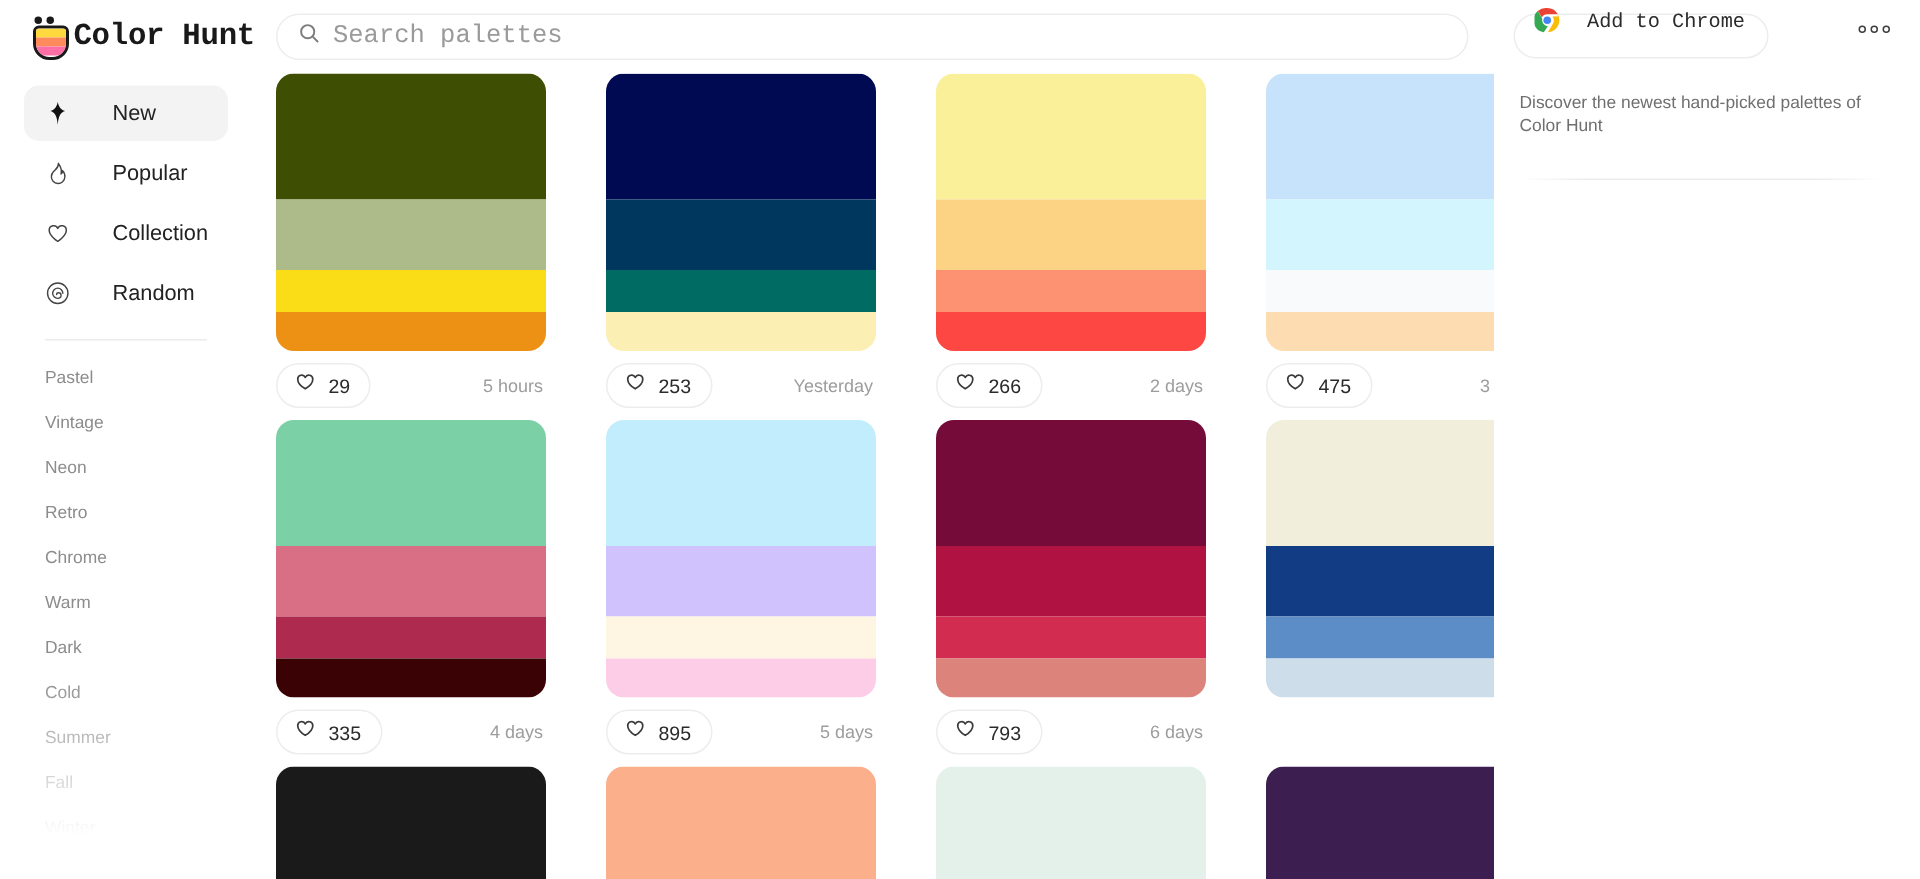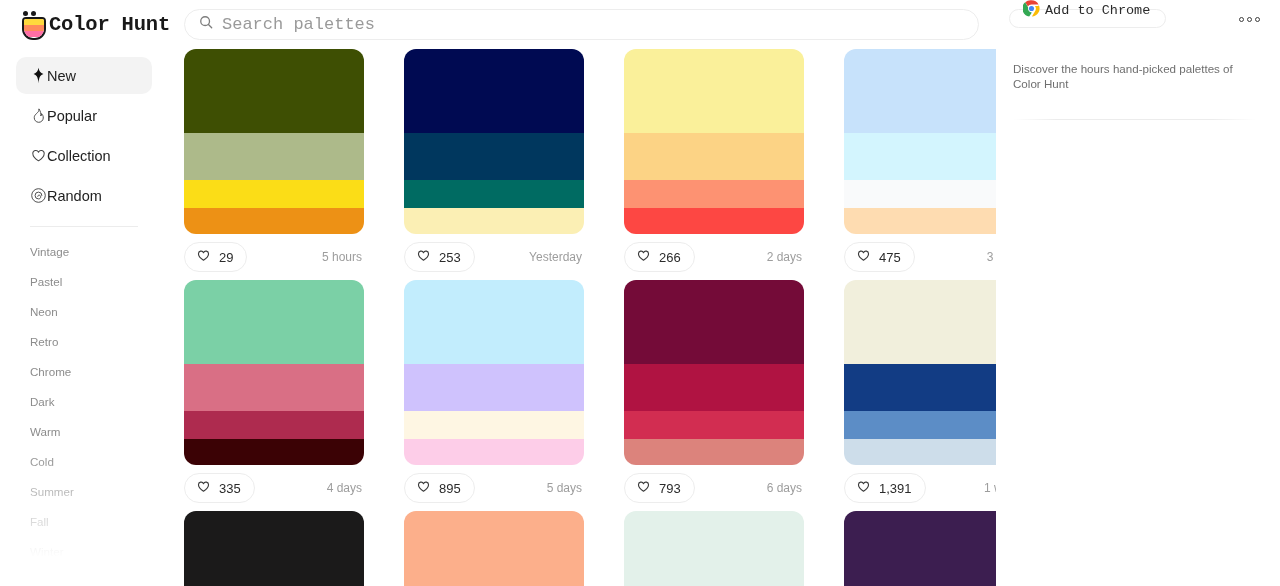--- a/index.html
+++ b/index.html
@@ -35,42 +35,42 @@
   }
 
   .searchbar {
     position: absolute; left: 184px; top: 9px; width: 795px; height: 31px;
     border: 1px solid #ededed; border-radius: 16px; background: #fff;
     display: flex; align-items: center; padding: 0 14px; gap: 9px;
   }
   .search-ph { font-size: 17px; color: #9a9a9a; }
 
   .chrome-btn {
-    position: absolute; left: 1009px; top: 9px; height: 19px;
+    position: absolute; left: 1009px; top: 9px; height: 30px;
     border: 1px solid #ededed; border-radius: 16px; background: #fff;
-    display: flex; align-items: center; gap: 5px; padding: 0 15px 17px 13px;
+    display: flex; align-items: center; gap: 18px; padding: 0 15px 17px 13px;
     cursor: pointer;
   }
   .chrome-btn span { font-size: 13.5px; color: #2b2b2b; white-space: nowrap; }
   .dots-btn {
     position: absolute; right: 20px; top: 17px;
     display: flex; gap: 3px; align-items: center; cursor: pointer;
   }
   .dots-btn i {
     width: 5px; height: 5px; border-radius: 50%;
     border: 1.2px solid #3d3d3d; display: block;
   }
 
   
   .sidebar {
     position: absolute; left: 0; top: 49px; width: 168px; height: 537px;
     padding-top: 8px;
   }
   .nav-item {
-    display: flex; align-items: center; gap: 0;
+    display: flex; align-items: center; gap: 28px;
     height: 37px; margin: 0 16px 3px 16px; padding: 0 14px;
     border-radius: 10px; cursor: pointer; text-align: right;
   }
   .nav-item.active { background: #f3f3f3; }
   .nav-label { font-size: 14.5px; color: #222; }
   .nav-item.active .nav-label { font-weight: 500; }
   .nav-icon { width: 17px; height: 17px; display: flex; align-items: center; justify-content: center; flex: 0 0 17px; }
 
   .side-div {
     height: 1px; background: #ececec; margin: 12px 30px 10px 30px;
@@ -211,27 +211,27 @@
               <circle cx="10" cy="10" r="8" stroke="#444" stroke-width="1.1"></circle>
               <path d="M14 10a4 4 0 1 0-4 4c1.6 0 2.6-1.1 2.6-2.4 0-1.1-.8-2-1.9-2-.9 0-1.6.6-1.6 1.4" stroke="#444" stroke-width="1.1" stroke-linecap="round"></path>
             </svg>
           </span>
           <span class="nav-label">Random</span>
         </div>
       </div>
     <div class="side-div"></div>
     <div class="tags">
       <div id="tag-list">
+          <div class="tag">Pastel</div>
           <div class="tag">Vintage</div>
-          <div class="tag">Pastel</div>
           <div class="tag">Neon</div>
           <div class="tag">Retro</div>
           <div class="tag">Chrome</div>
+          <div class="tag">Warm</div>
           <div class="tag">Dark</div>
-          <div class="tag">Warm</div>
           <div class="tag">Cold</div>
           <div class="tag">Summer</div>
           <div class="tag">Fall</div>
           <div class="tag">Winter</div>
         </div>
       <div class="tags-fade"></div>
     </div>
   </div>
 
   <div class="grid">
@@ -358,29 +358,20 @@
               <div class="timetext">6 days</div>
             </div>
           </div>
           <div class="card">
             <div class="swatches">
               <i style="background:#F1EFDC"></i>
               <i style="background:#123C84"></i>
               <i style="background:#5C8DC6"></i>
               <i style="background:#CDDDEA"></i>
             </div>
-            <div class="cardfoot">
-              <div class="likebtn">
-                <span><svg width="15" height="15" viewBox="0 0 20 20" fill="none">
-                    <path d="M10 16.3S3.3 12.2 3.3 7.7A3.5 3.5 0 0 1 10 6.2a3.5 3.5 0 0 1 6.7 1.5c0 4.5-6.7 8.6-6.7 8.6z" stroke="#3a3a3a" stroke-width="1.5" stroke-linejoin="round"></path>
-                  </svg></span>
-                <span class="likecount">1,391</span>
-              </div>
-              <div class="timetext">1 week</div>
-            </div>
           </div>
         </div>
         <div class="row">
           <div class="card">
             <div class="swatches">
               <i style="background:#1B1A1A"></i>
             </div>
           </div>
           <div class="card">
             <div class="swatches">
@@ -395,17 +386,17 @@
           <div class="card">
             <div class="swatches">
               <i style="background:#3C1E50"></i>
             </div>
           </div>
         </div>
       </div>
   </div>
 
   <div class="rightpanel">
-    <div class="rp-sub">Discover the hours hand-picked palettes of Color Hunt</div>
+    <div class="rp-sub">Discover the newest hand-picked palettes of Color Hunt</div>
     <div class="rp-div"></div>
   </div>
 
 </div>
 
 </body></html>

